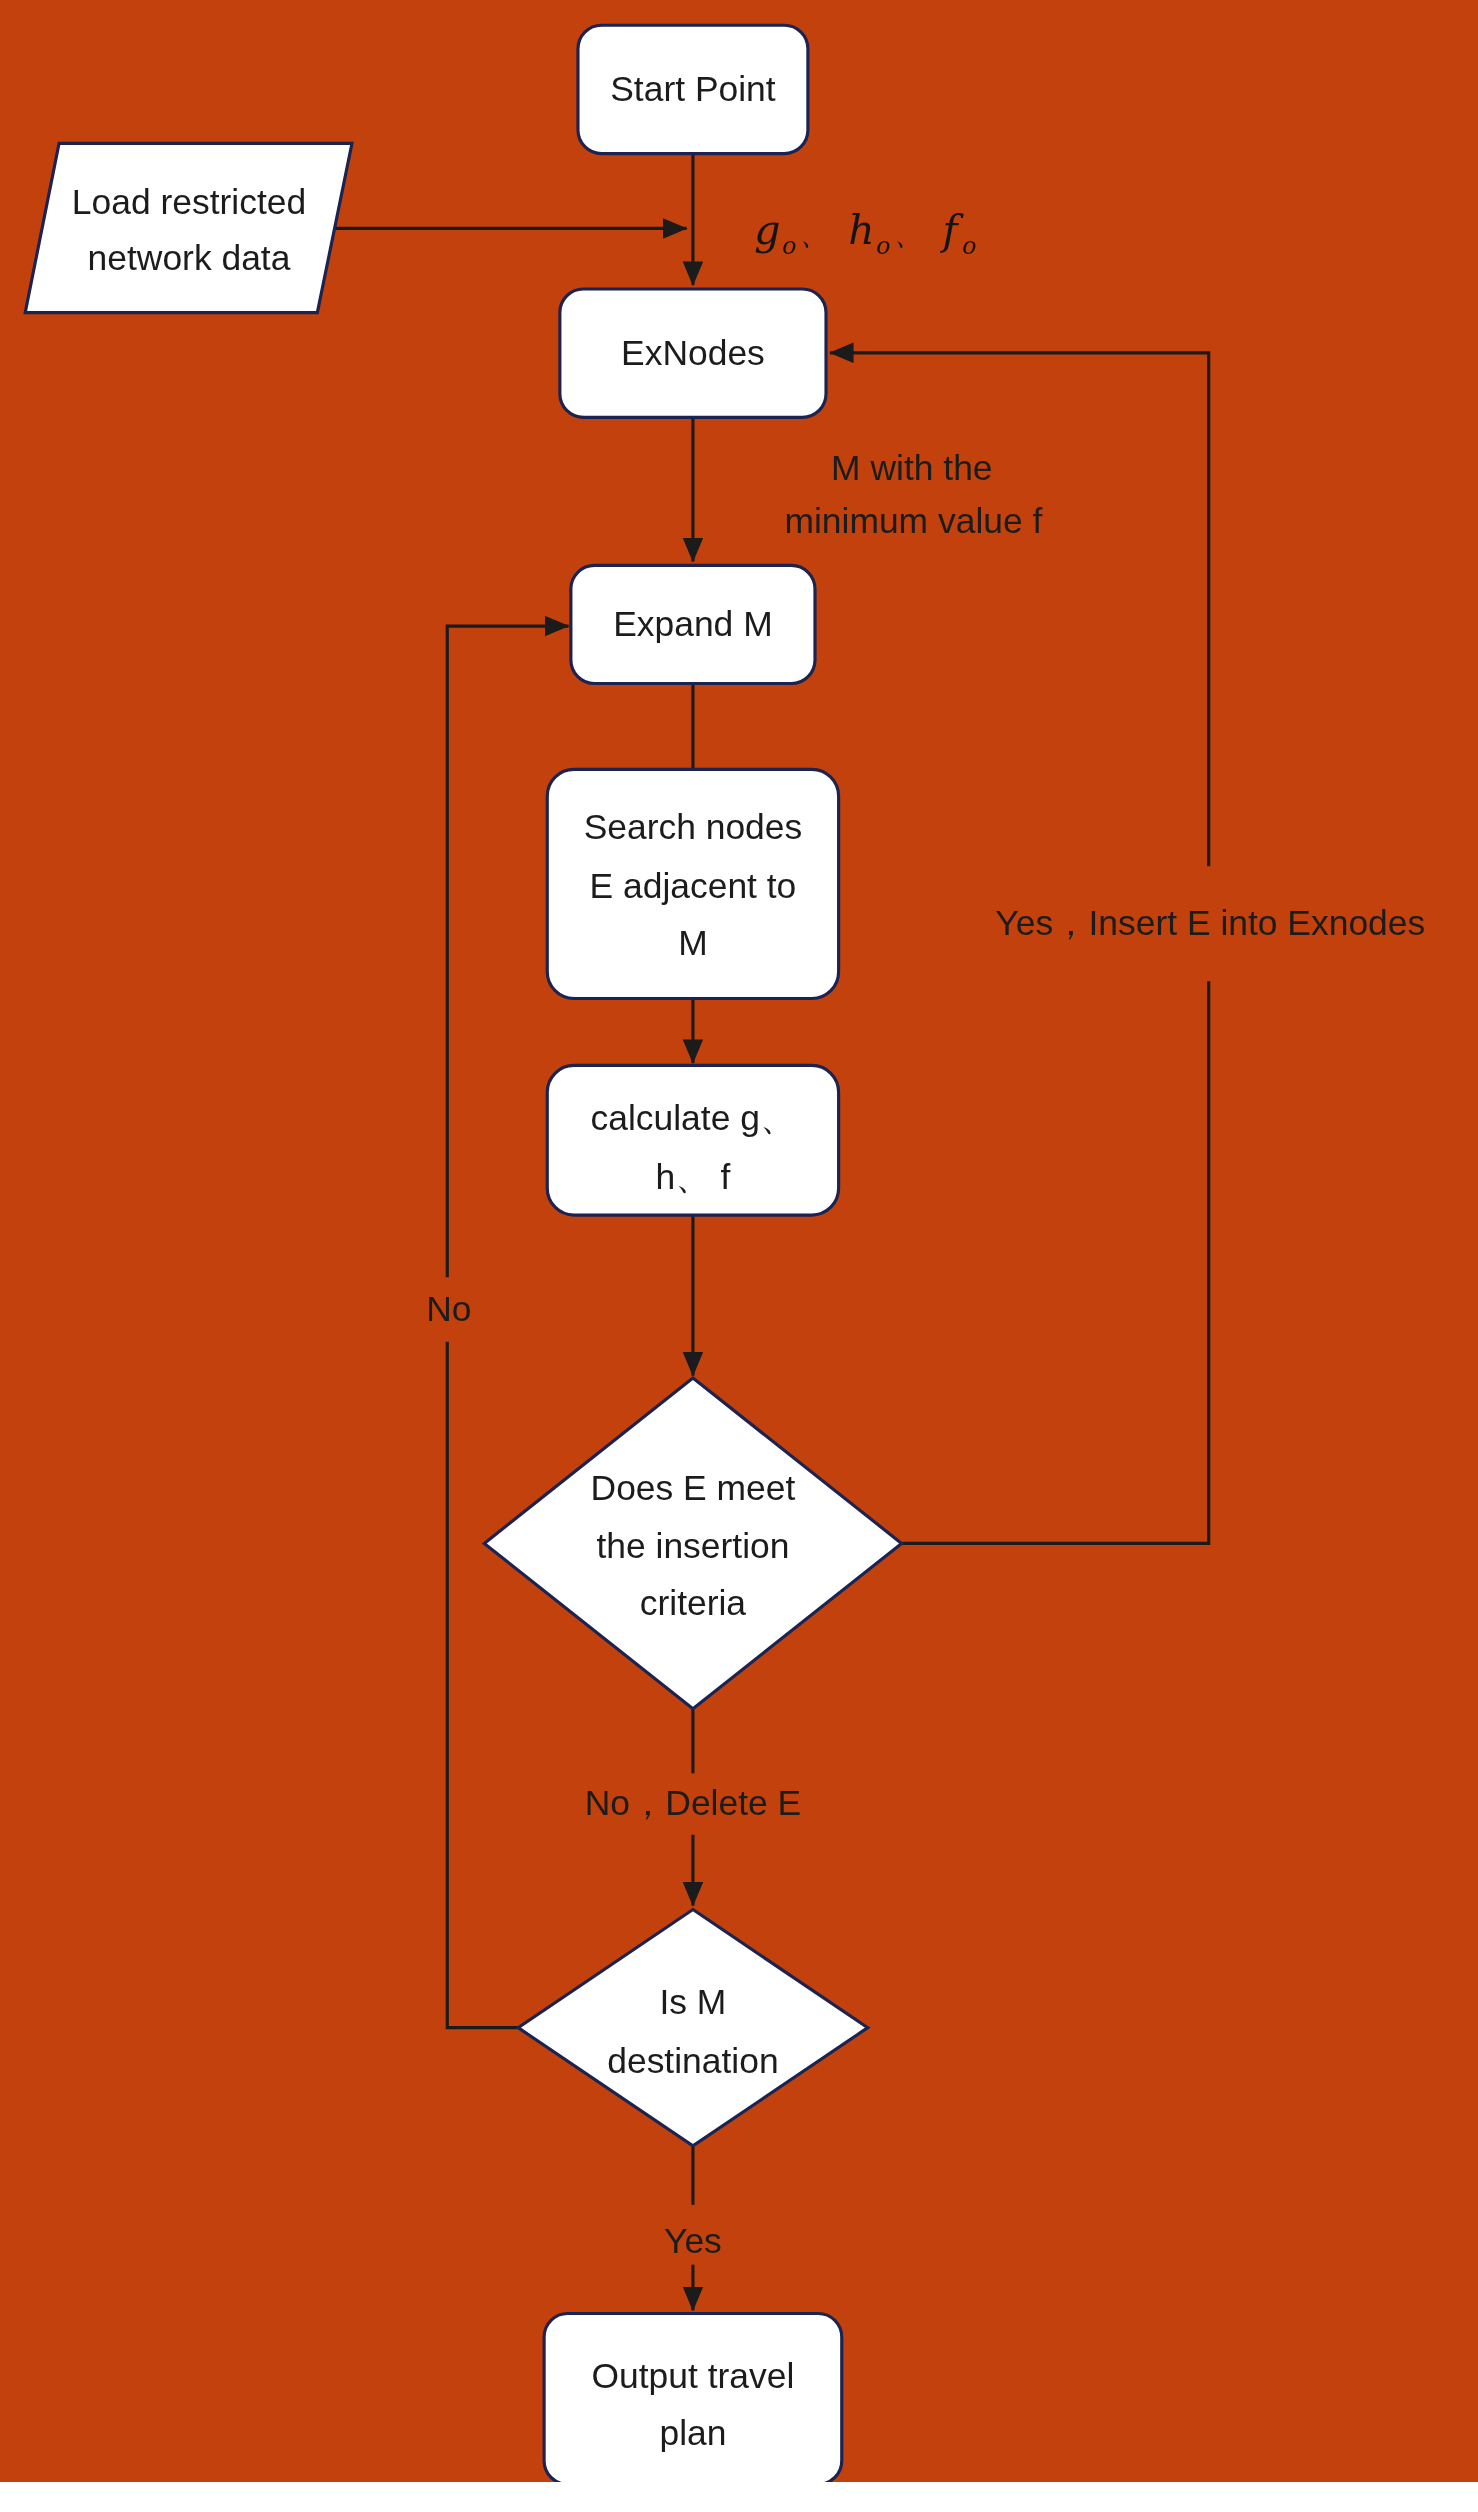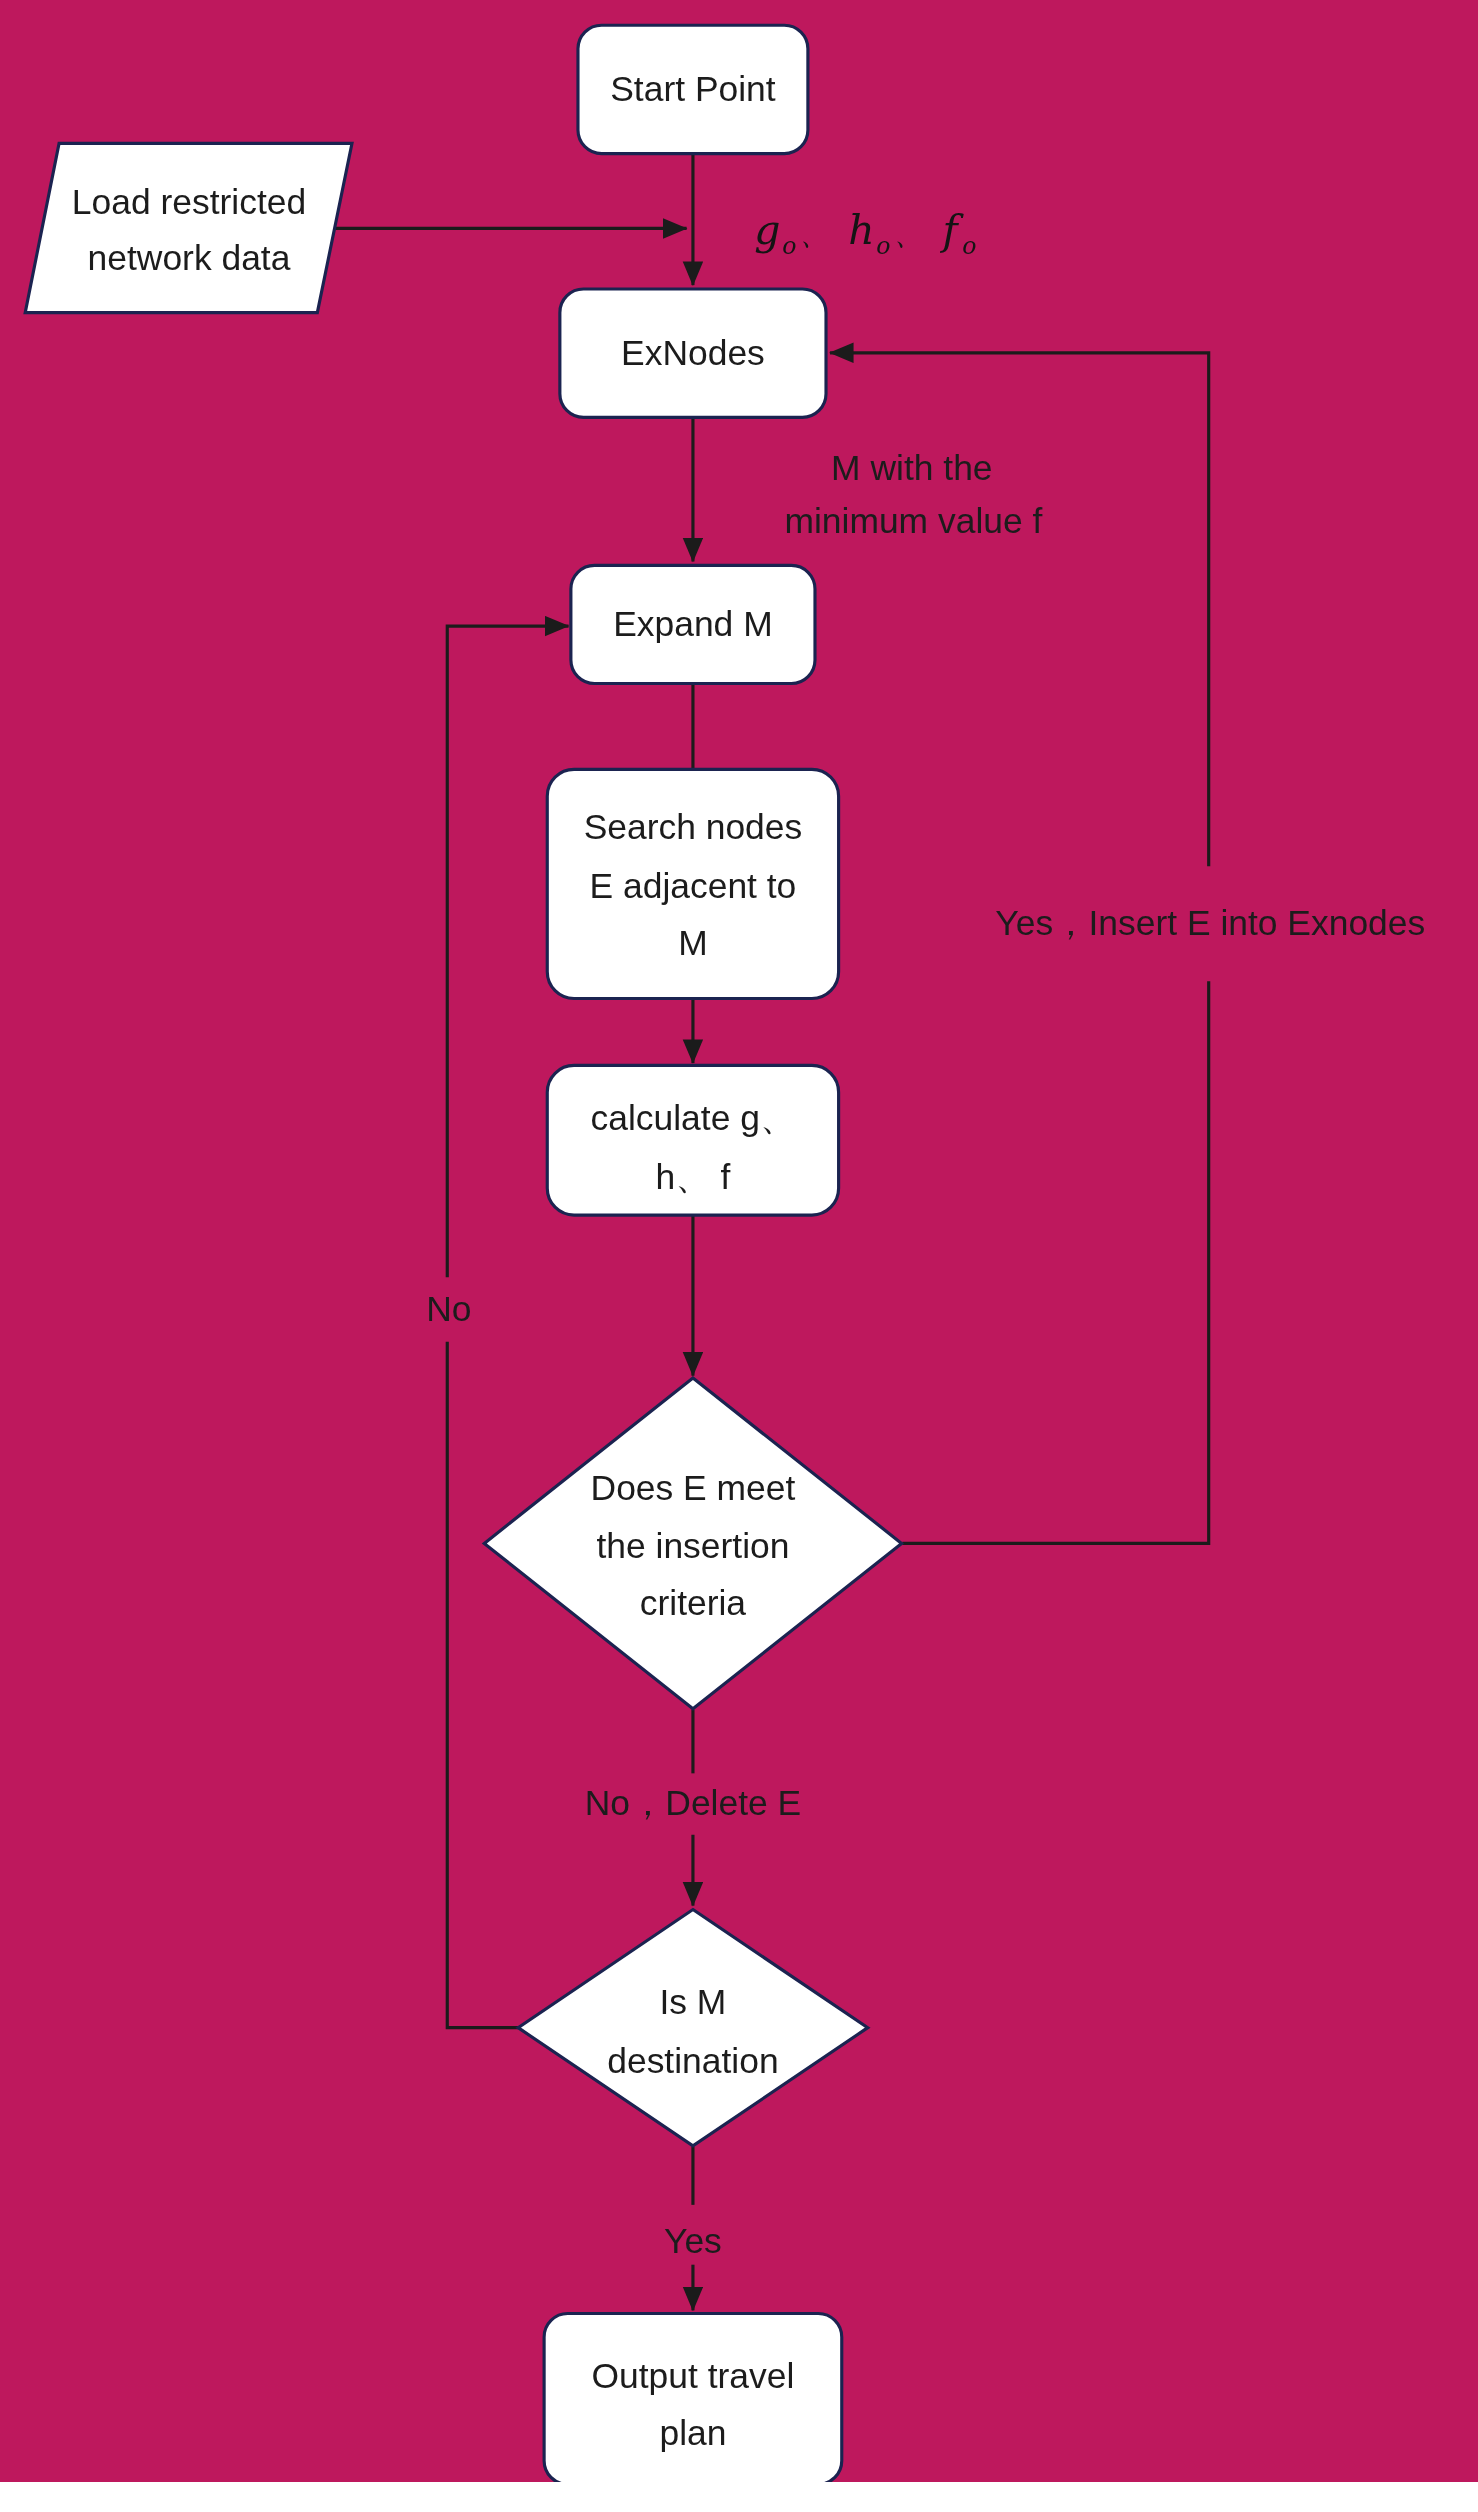--- a/index.html
+++ b/index.html
@@ -1,16 +1,16 @@
 <!DOCTYPE html>
 <html style="font-size:12.6px"><head>
 <meta charset="utf-8">
 <style>
   html,body{margin:0;padding:0;background:#ffffff;}
-  .stage{position:relative;width:1478px;height:2482px;background:#be185d;overflow:hidden;}
+  .stage{position:relative;width:1478px;height:2482px;background:#c2410c;overflow:hidden;}
   svg{display:block;}
   .shape{fill:#ffffff;stroke:#1b2350;stroke-width:4px;}
   .flow{stroke:#1b1b1b;stroke-width:4px;fill:none;}
   .node-label{
     font-family:"Liberation Sans", sans-serif;
     font-size:45px;fill:#1c1c1c;text-anchor:middle;dominant-baseline:central;
   }
   .edge-label{
     font-family:"Liberation Sans", sans-serif;
     font-size:45px;fill:#1c1c1c;text-anchor:middle;dominant-baseline:central;

